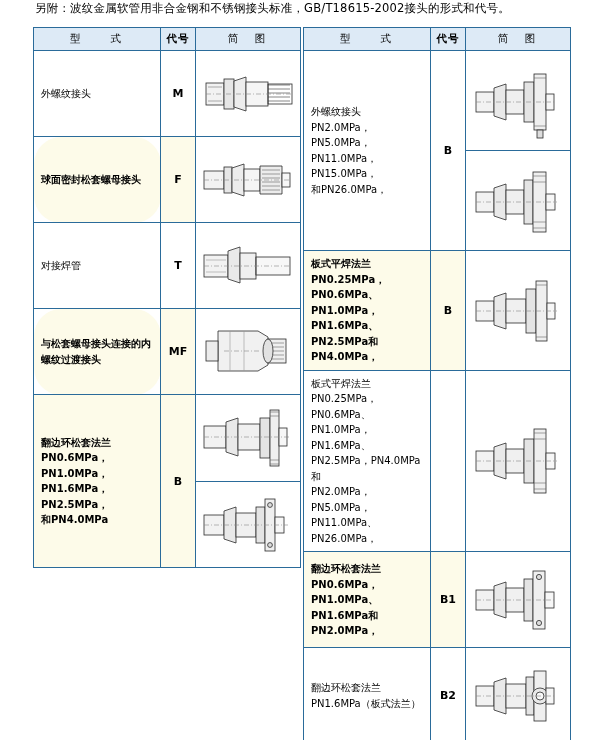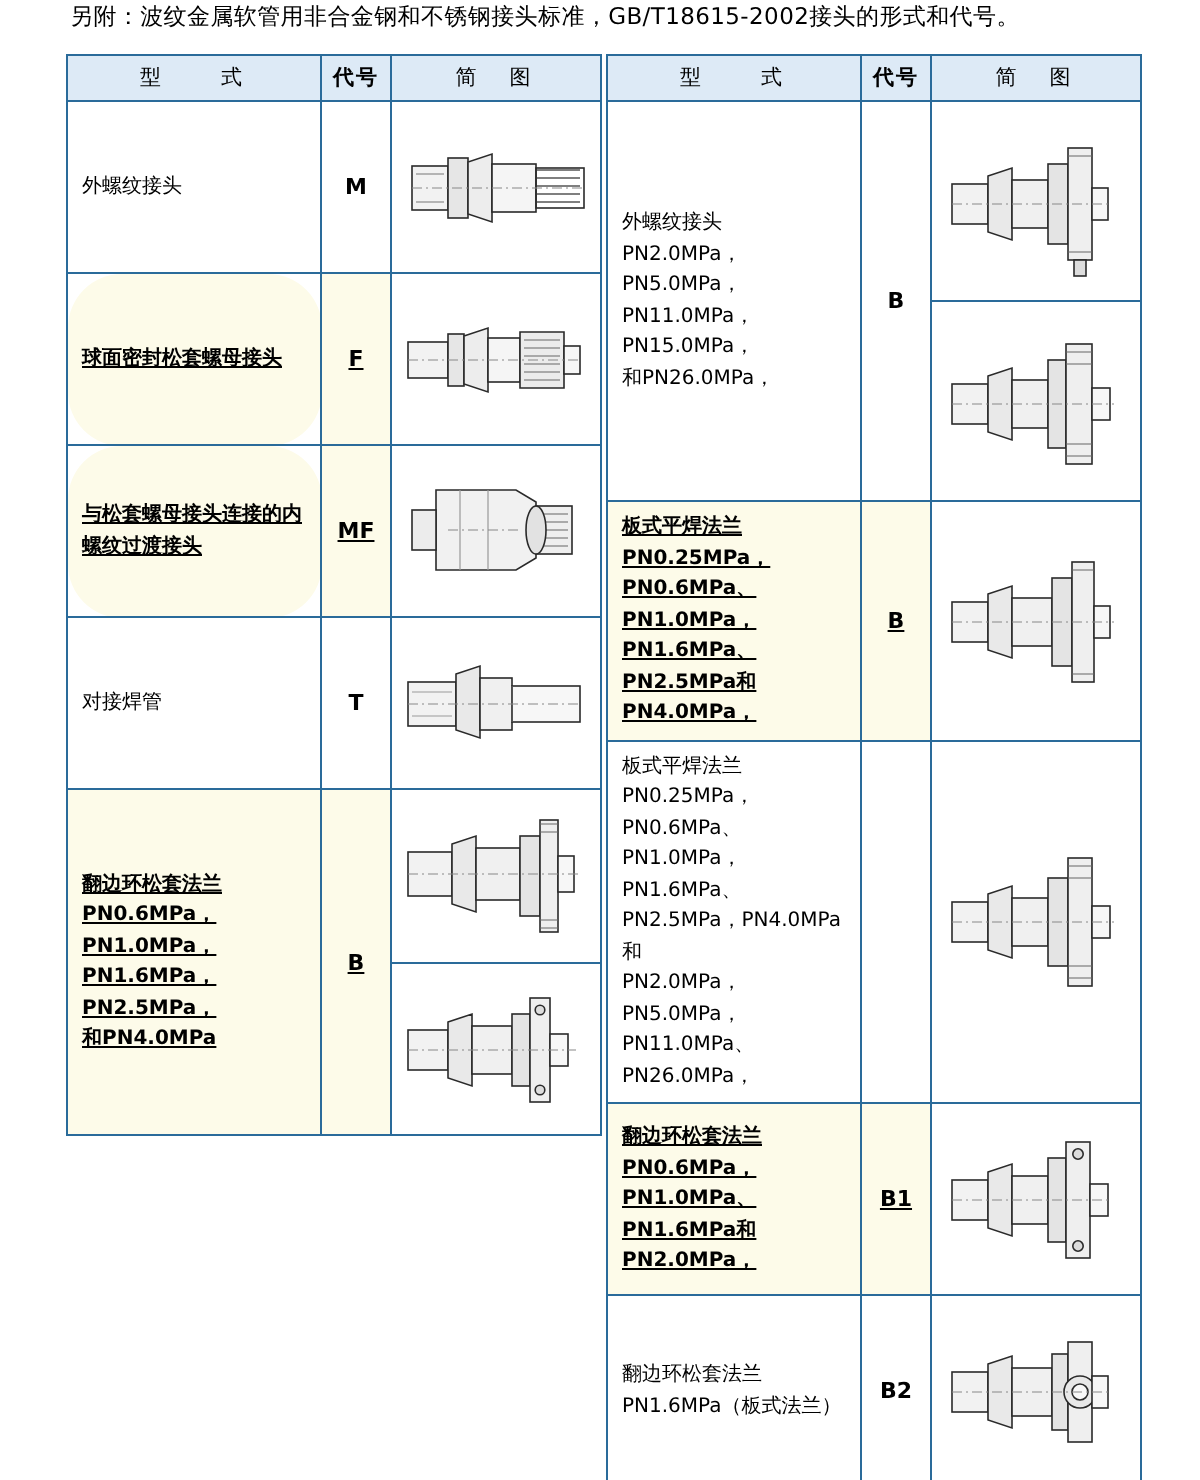--- a/index.html
+++ b/index.html
@@ -58,21 +58,21 @@
     width:34px;
     font-size:11px;
     font-weight:bold;
     color:#000;
   }
   td.pic{
     width:104px;
     background:#fff;
     padding:0;
   }
-  .beige{background:#fdfbe9;text-decoration:underline;}
+  .beige{background:#fdfbe9;}
   .white{background:#ffffff;}
   .bold{font-weight:bold;}
   .pic-wrap{
     width:100%;
     height:100%;
     display:flex;
     align-items:center;
     justify-content:center;
   }
   svg{display:block;}
@@ -133,53 +133,53 @@
                   <rect x="84" y="26" width="8" height="14" fill="#f7f7f7"></rect>
                   <line x1="6" y1="33" x2="92" y2="33" stroke="#888" stroke-dasharray="5,2,1,2" stroke-width="0.6"></line>
                 </g>
               </svg>
             </div>
           </td>
         </tr>
 
 
         <tr style="height:86px">
+          <td class="label white center-v">对接焊管</td>
+          <td class="code white">T</td>
+          <td class="pic">
+            <div class="pic-wrap">
+              <svg width="100" height="66" viewBox="0 0 100 66">
+                <g stroke="#2a2a2a" fill="none" stroke-width="0.8">
+                  <rect x="6" y="22" width="24" height="22" fill="#f2f2f2"></rect>
+                  <path d="M30 18 L42 14 L42 50 L30 46 Z" fill="#e9e9e9"></path>
+                  <rect x="42" y="20" width="16" height="26" fill="#f0f0f0"></rect>
+                  <rect x="58" y="24" width="34" height="18" fill="#f7f7f7"></rect>
+                  <path d="M58 24 L58 42" stroke="#555"></path>
+                  <line x1="6" y1="33" x2="92" y2="33" stroke="#888" stroke-dasharray="5,2,1,2" stroke-width="0.6"></line>
+                  <path d="M8 27 L28 27 M8 39 L28 39" stroke="#999" stroke-width="0.6"></path>
+                </g>
+              </svg>
+            </div>
+          </td>
+        </tr>
+
+        <tr style="height:86px">
           <td class="label beige bold center-v">与松套螺母接头连接的内螺纹过渡接头</td>
           <td class="code beige">MF</td>
           <td class="pic">
             <div class="pic-wrap">
               <svg width="100" height="70" viewBox="0 0 100 70">
                 <g stroke="#2a2a2a" fill="none" stroke-width="0.8">
                   <path d="M20 14 L60 14 L70 20 L70 48 L60 54 L20 54 Z" fill="#f1f1f1"></path>
                   <path d="M32 14 L32 54 M46 14 L46 54" stroke="#999" stroke-width="0.6"></path>
                   <rect x="8" y="24" width="12" height="20" fill="#ececec"></rect>
                   <rect x="70" y="22" width="18" height="24" fill="#efefef"></rect>
                   <path d="M72 26 L86 26 M72 30 L86 30 M72 34 L86 34 M72 38 L86 38 M72 42 L86 42" stroke="#666" stroke-width="0.6"></path>
                   <ellipse cx="70" cy="34" rx="5" ry="12" fill="#e2e2e2"></ellipse>
                   <path d="M26 34 L62 34" stroke="#888" stroke-dasharray="5,2,1,2" stroke-width="0.6"></path>
-                </g>
-              </svg>
-            </div>
-          </td>
-        </tr>
-
-        <tr style="height:86px">
-          <td class="label white center-v">对接焊管</td>
-          <td class="code white">T</td>
-          <td class="pic">
-            <div class="pic-wrap">
-              <svg width="100" height="66" viewBox="0 0 100 66">
-                <g stroke="#2a2a2a" fill="none" stroke-width="0.8">
-                  <rect x="6" y="22" width="24" height="22" fill="#f2f2f2"></rect>
-                  <path d="M30 18 L42 14 L42 50 L30 46 Z" fill="#e9e9e9"></path>
-                  <rect x="42" y="20" width="16" height="26" fill="#f0f0f0"></rect>
-                  <rect x="58" y="24" width="34" height="18" fill="#f7f7f7"></rect>
-                  <path d="M58 24 L58 42" stroke="#555"></path>
-                  <line x1="6" y1="33" x2="92" y2="33" stroke="#888" stroke-dasharray="5,2,1,2" stroke-width="0.6"></line>
-                  <path d="M8 27 L28 27 M8 39 L28 39" stroke="#999" stroke-width="0.6"></path>
                 </g>
               </svg>
             </div>
           </td>
         </tr>
 
         <tr style="height:172px">
           <td class="label beige bold" style="white-space:pre-line">翻边环松套法兰
 PN0.6MPa，PN1.0MPa，
 PN1.6MPa，PN2.5MPa，

